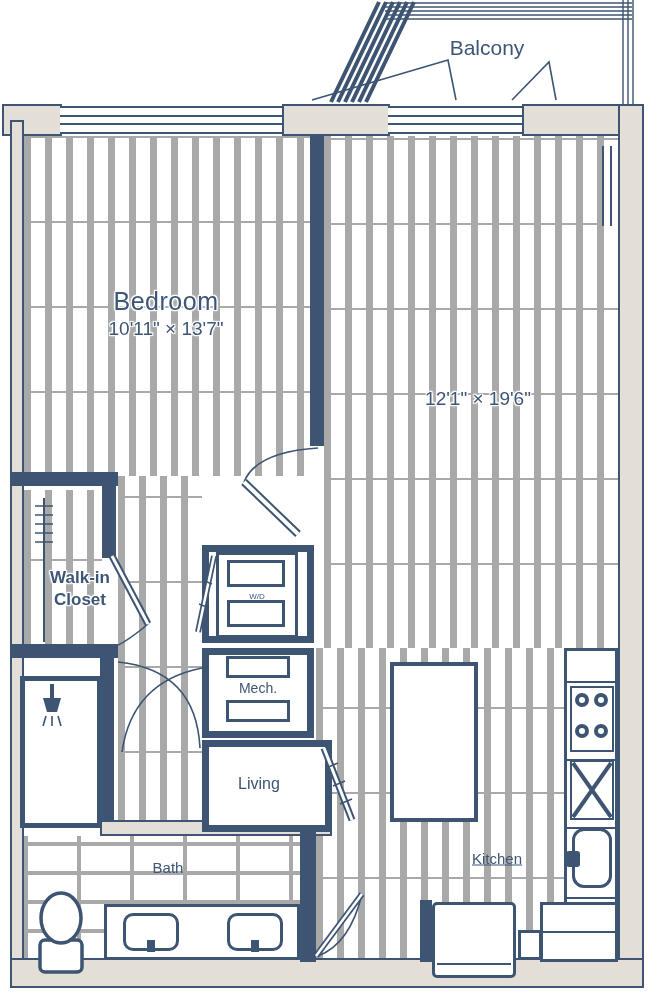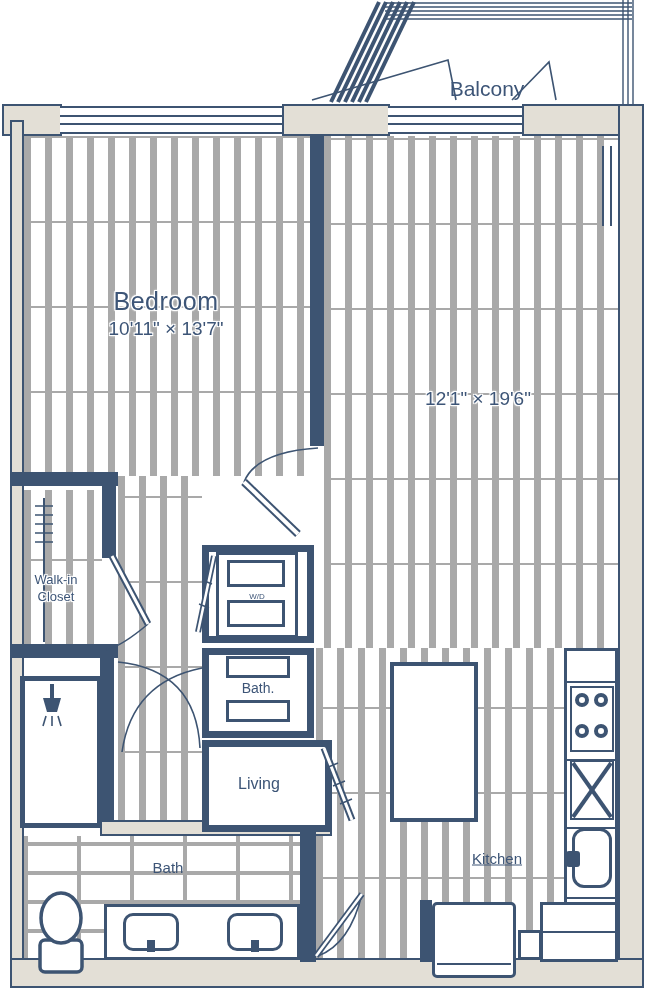--- a/index.html
+++ b/index.html
@@ -200,31 +200,31 @@
       <line x1="573" y1="763" x2="611" y2="817"></line>
       <line x1="611" y1="763" x2="573" y2="817"></line>
     </g>
 
     <g stroke="#3d5472" stroke-width="3.5" fill="#ffffff">
       <rect x="40" y="940" width="42" height="32" rx="5"></rect>
       <ellipse cx="61" cy="918" rx="20" ry="25"></ellipse>
     </g>
   </svg>
 
-  <div class="lbl" style="left:487px;top:48px;font-size:21px;margin-top:41px;">Balcony</div>
+  <div class="lbl" style="left:487px;top:48px;font-size:21px;">Balcony</div>
 
   <div class="lbl big halo" style="left:166px;top:301px;">Bedroom</div>
   <div class="lbl dims halo" style="left:166px;top:329px;">10'11" × 13'7"</div>
 
   <div class="lbl dims halo" style="left:478px;top:399px;">12'1" × 19'6"</div>
 
-  <div class="lbl halo" style="left:56px;top:589px;font-size:13px;white-space:normal;width:66px;line-height:1.3;">Walk-in Closet</div>
+  <div class="lbl halo" style="left:80px;top:589px;font-size:17px;white-space:normal;width:66px;line-height:1.3;font-weight:bold;">Walk-in Closet</div>
 
   <div class="lbl" style="left:257px;top:596px;font-size:8px;">W/D</div>
 
-  <div class="lbl halo" style="left:258px;top:688px;font-size:14px;">Bath.</div>
+  <div class="lbl halo" style="left:258px;top:688px;font-size:14px;">Mech.</div>
 
   <div class="lbl halo" style="left:259px;top:784px;font-size:16px;">Living</div>
 
   <div class="lbl" style="left:168px;top:867px;font-size:15px;">Bath</div>
 
   <div class="lbl" style="left:497px;top:858px;font-size:15px;text-decoration:underline;">Kitchen</div>
 </div>
 
 </body></html>

